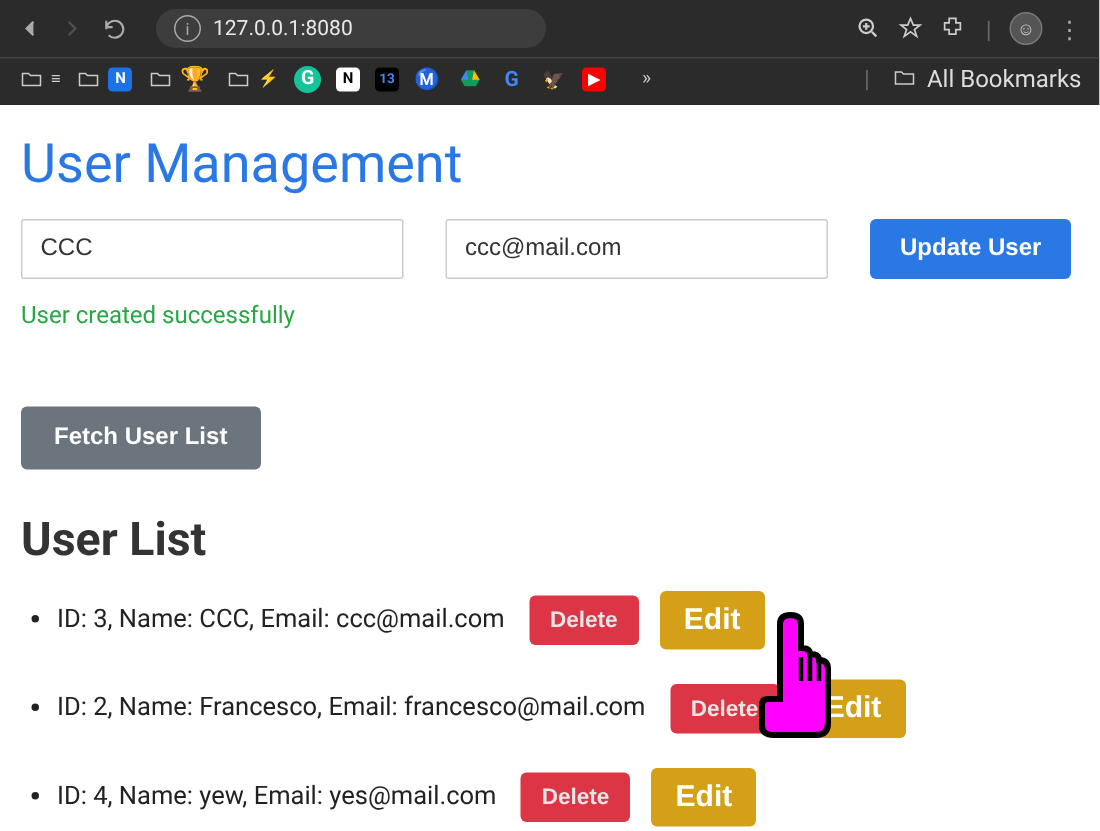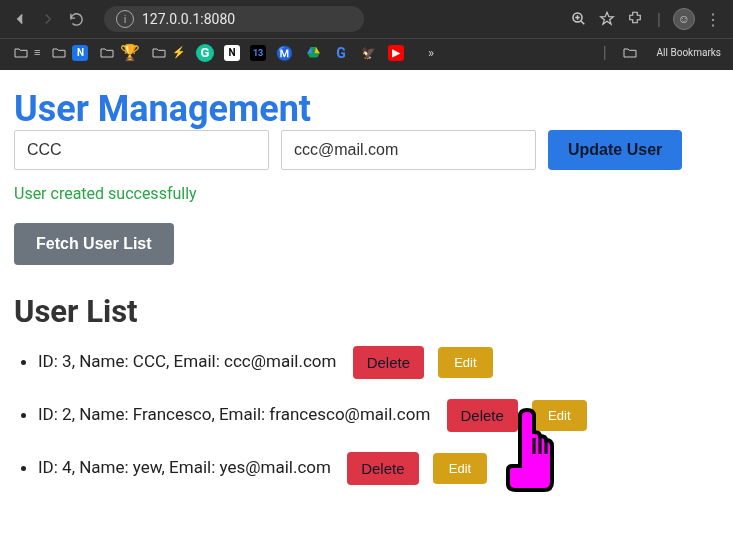--- a/index.html
+++ b/index.html
@@ -10,36 +10,36 @@
     .nav-bar { display: flex; align-items: center; padding: 6px 10px; gap: 8px; }
     .nav-icon { width: 20px; height: 20px; display: flex; align-items: center; justify-content: center; cursor: pointer; color: #aaa; fill: #aaa; }
     .addr-box { display: flex; align-items: center; background: #3d3d3d; border-radius: 16px; padding: 4px 12px; gap: 8px; flex: 0 1 260px; margin-left: 10px; }
     .addr-text { color: #e8e8e8; font-size: 14px; text-align: right; }
     .nav-spacer { flex: 1; }
     .avatar-circ { width: 22px; height: 22px; border-radius: 50%; background: #555; border: 1px solid #777; display:flex; align-items:center; justify-content:center; font-size:12px; color:#ccc;}
     .bm-bar { display: flex; align-items: center; gap: 10px; padding: 4px 12px 8px 12px; border-top: 1px solid #444; }
     .bm-icon { width: 18px; height: 18px; display: flex; align-items: center; justify-content: center; font-size: 13px; color: #ccc; fill:#ccc; }
     .bm-sub { display: flex; align-items: center; gap: 4px; }
     .bm-sep { color: #666; margin: 0 4px; }
-    .bm-all { color: #ddd; font-size: 10px; display:flex; align-items:center; gap:18px; }
+    .bm-all { color: #ddd; font-size: 16px; display:flex; align-items:flex-start; gap:6px; }
     
     
     .page { padding: 18px 14px; }
-    h1.title { color: #2a78e4; font-size: 36px; font-weight: 700; }
-    .form-row { display: flex; gap: 12px; margin-bottom: 14px; }
+    h1.title { color: #2a78e4; font-size: 36px; font-weight: 400; margin-bottom: 16px; }
+    .form-row { display: flex; gap: 28px; margin-bottom: 14px; }
     .text-input { flex: 0 0 255px; padding: 10px 12px; font-size: 16px; border: 1px solid #ccc; border-radius: 2px; color: #333; }
-    .btn-primary { background: #2a78e4; color: #0f172a; border: none; padding: 10px 20px; font-size: 16px; font-weight: 700; border-radius: 4px; cursor: pointer; }
+    .btn-primary { background: #2a78e4; color: #ffffff; border: none; padding: 10px 20px; font-size: 16px; font-weight: 700; border-radius: 4px; cursor: pointer; }
     .status-msg { color: #28a745; font-size: 16px; margin-bottom: 20px; }
-    .btn-fetch { background: #6c757d; color: #fff; border: none; padding: 12px 22px; font-size: 16px; font-weight: 700; border-radius: 4px; cursor: pointer; margin-bottom: 28px; }
+    .btn-fetch { background: #6c757d; color: #fff; border: none; padding: 12px 22px; font-size: 16px; font-weight: 700; border-radius: 4px; cursor: pointer; margin-bottom: 28px; margin-top: 32px; }
     h2.list-title { color: #333; font-size: 31px; font-weight: 700; margin-bottom: 16px; }
     ul.users { list-style: disc; padding-left: 24px; }
     ul.users li { font-size: 17px; color: #222; margin-bottom: 20px; display: list-item; }
     .user-text { display: inline; }
-    .btn-delete { background: #dc3545; color: #0f172a; border: none; padding: 8px 14px; font-size: 15px; font-weight: 400; border-radius: 4px; cursor: pointer; margin-left: 12px; vertical-align: middle; }
-    .btn-edit { background: #d4a017; color: #fff; border: none; padding: 8px 16px; font-size: 13px; font-weight: 400; border-radius: 4px; cursor: pointer; margin-left: 10px; vertical-align: middle; }
+    .btn-delete { background: #dc3545; color: #e5e5e5; border: none; padding: 8px 14px; font-size: 15px; font-weight: 700; border-radius: 4px; cursor: pointer; margin-left: 12px; vertical-align: middle; }
+    .btn-edit { background: #d4a017; color: #fff; border: none; padding: 8px 16px; font-size: 20px; font-weight: 700; border-radius: 4px; cursor: pointer; margin-left: 10px; vertical-align: middle; }
     
     
     .cursor-overlay { position: absolute; left: 490px; top: 396px; pointer-events: none; z-index: 1000; }
     .cursor-overlay svg { width: 80px; height: 100px; }
     
     .relwrap { position: relative; }
     .color-dot { width: 18px; height: 18px; border-radius: 50%; }
     .tiny-sq { width: 16px; height: 16px; border-radius: 3px; display:flex; align-items:center; justify-content:center; font-size:10px; font-weight:bold; }
   </style>
 </head>

